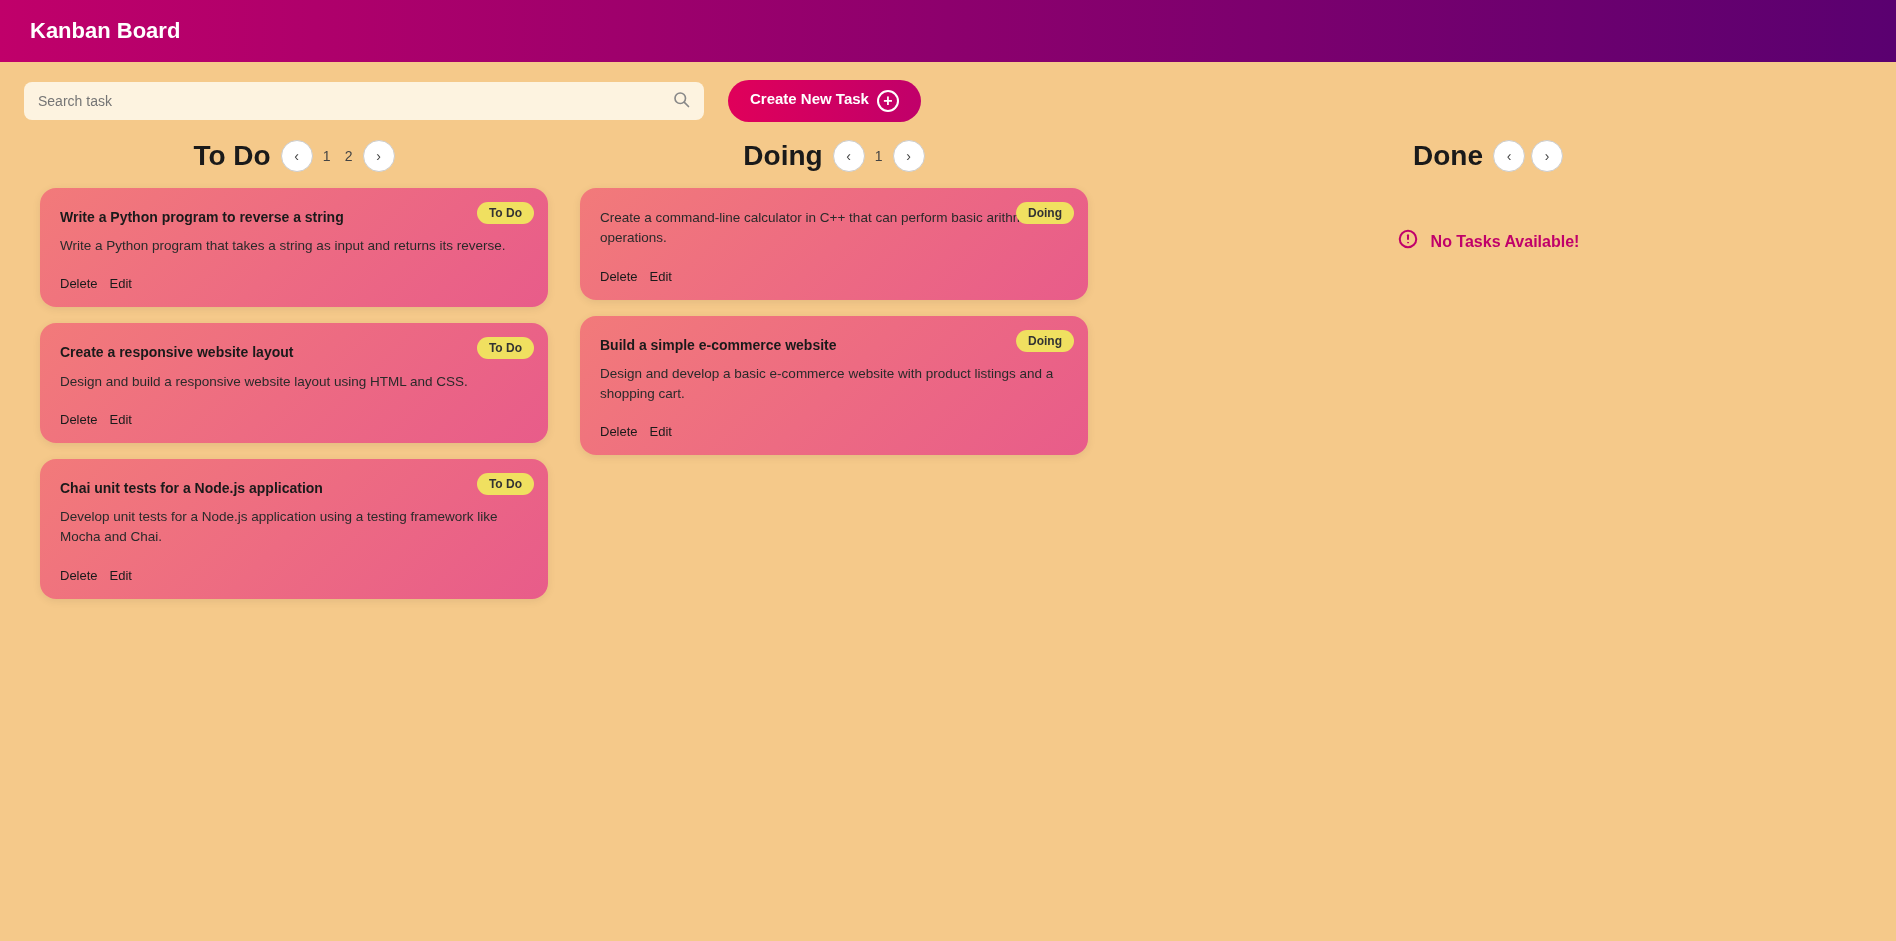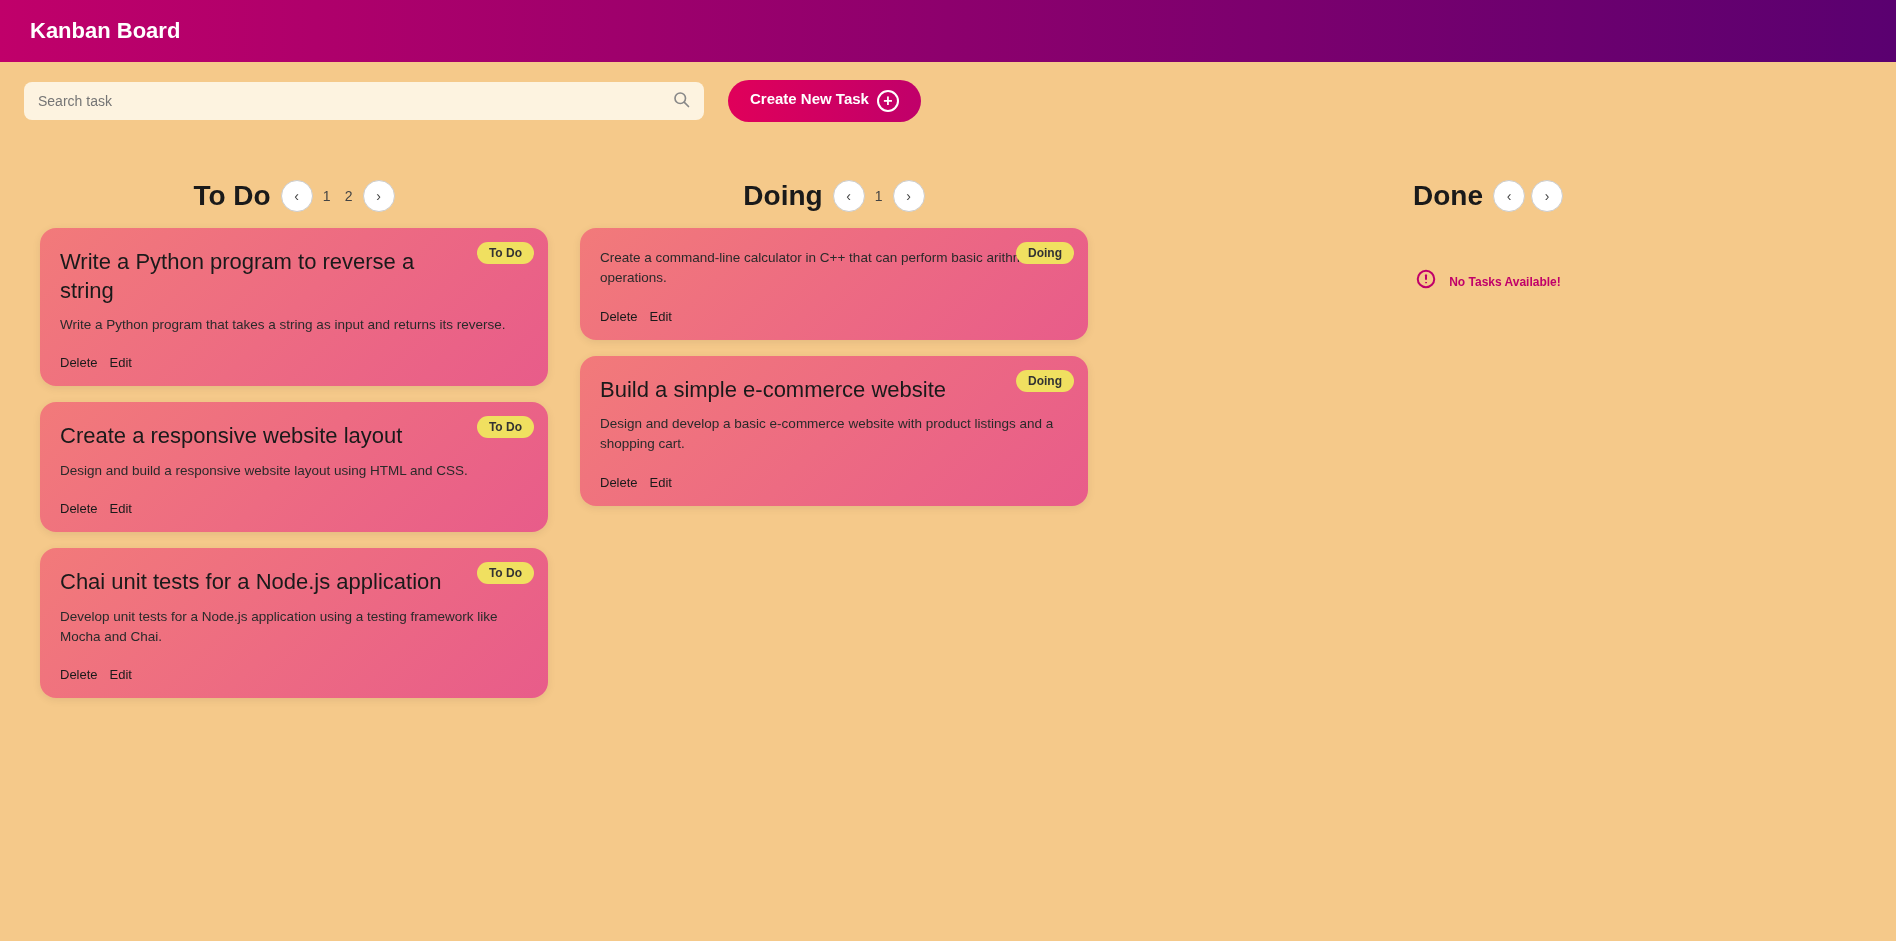--- a/index.html
+++ b/index.html
@@ -79,21 +79,20 @@
       line-height: 1;
     }
 
     
     .board {
       display: grid;
       grid-template-columns: 540px 540px 1fr;
       gap: 0;
       padding: 0 24px 24px 24px;
       align-items: start;
-      margin-top: 40px;
     }
 
     
     .column {
       padding: 0 16px;
     }
     .column-header {
       display: flex;
       align-items: center;
       justify-content: center;
@@ -148,22 +147,22 @@
       color: #333;
       font-size: 12px;
       font-weight: 700;
       border-radius: 20px;
       padding: 4px 12px;
     }
     .card-badge.doing {
       background: #f0e060;
     }
     .card-title {
-      font-size: 22px;
-      font-weight: 400;
+      font-size: 14px;
+      font-weight: 700;
       color: #1a1a1a;
       margin-bottom: 10px;
       padding-right: 70px;
       line-height: 1.3;
     }
     .card-desc {
       font-size: 13.5px;
       color: #2a2a2a;
       line-height: 1.5;
       margin-bottom: 20px;
@@ -181,21 +180,21 @@
       padding: 0;
     }
 
     
     .no-tasks {
       display: flex;
       align-items: center;
       justify-content: center;
       gap: 12px;
       color: #c0006a;
-      font-size: 12px;
+      font-size: 16px;
       font-weight: 700;
       padding: 40px 0;
     }
     .no-tasks-icon {
       font-size: 20px;
     }
   </style>
 </head>
 <body>
 

